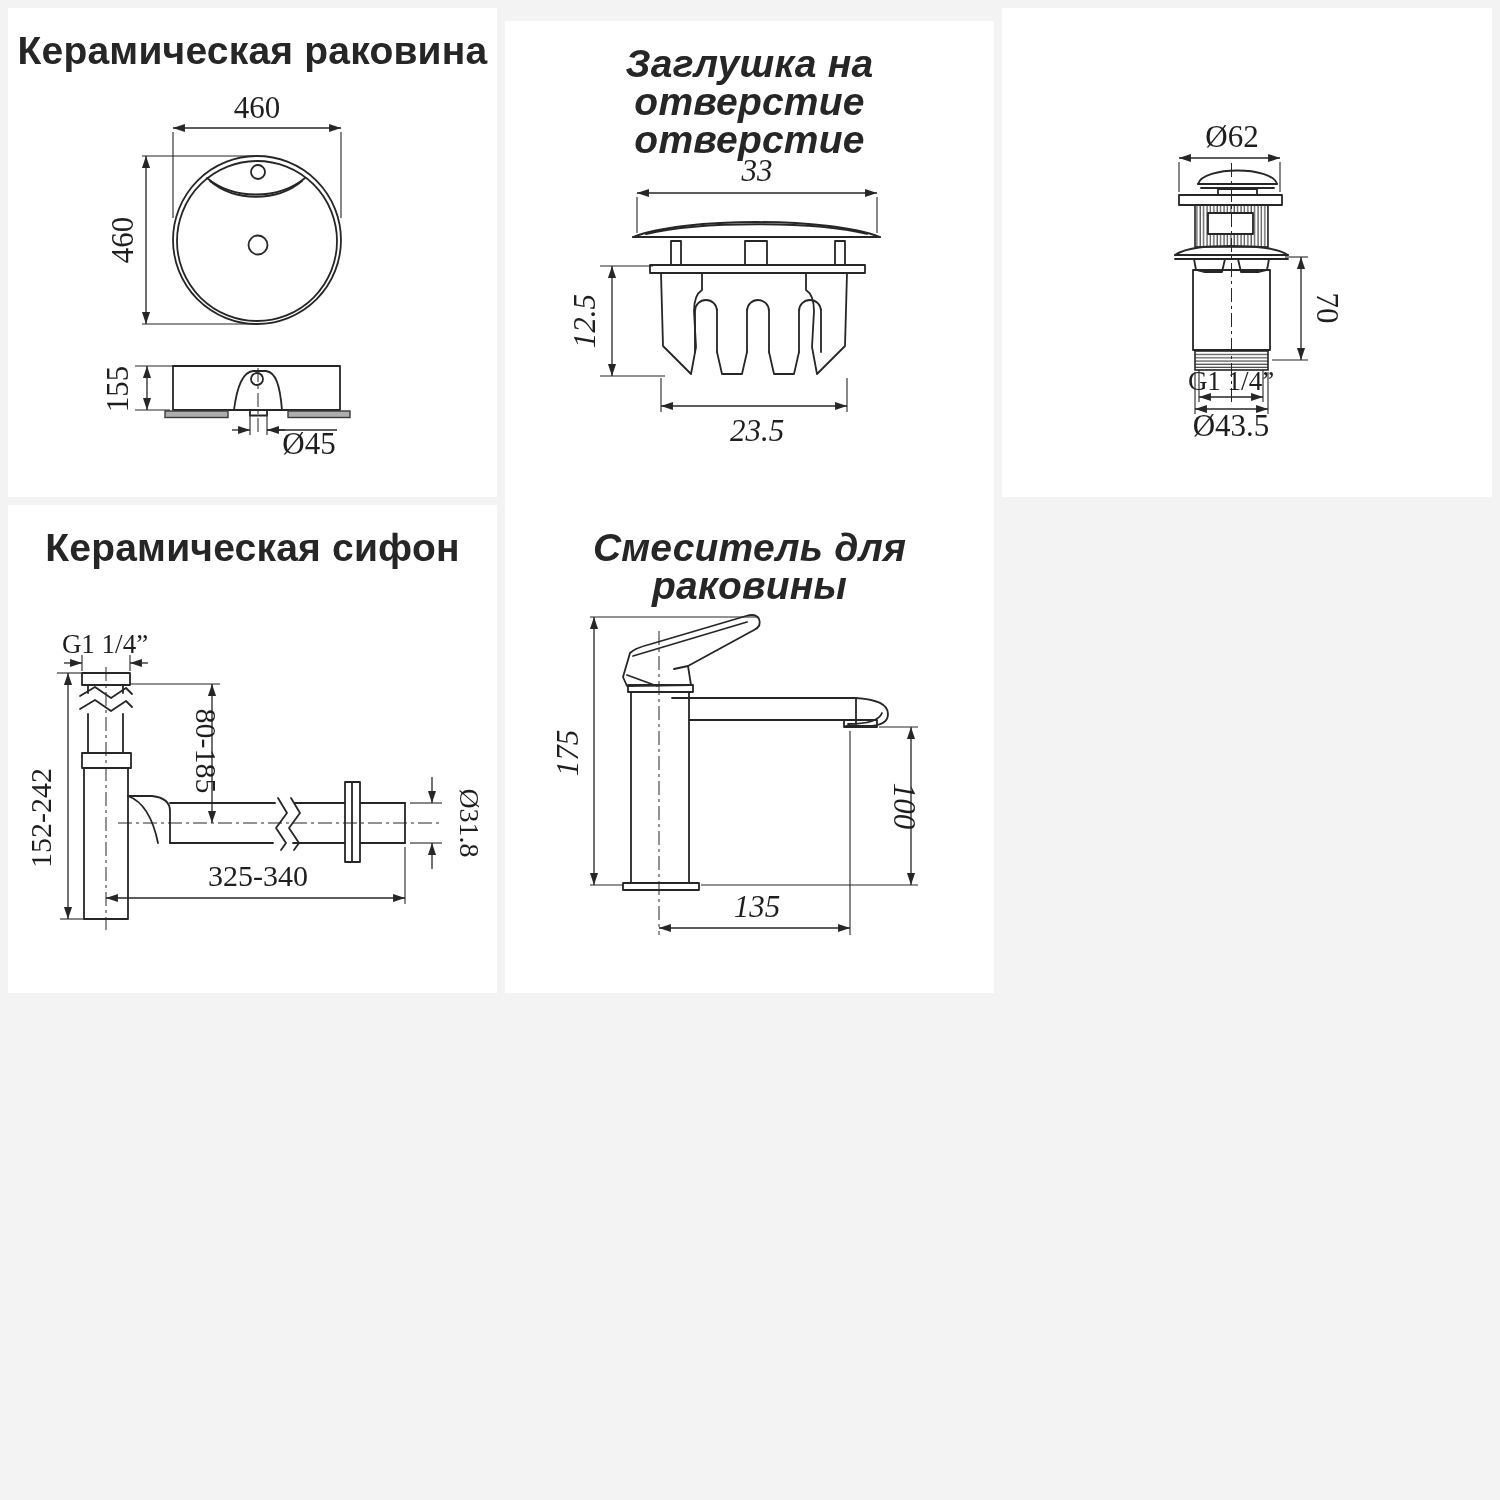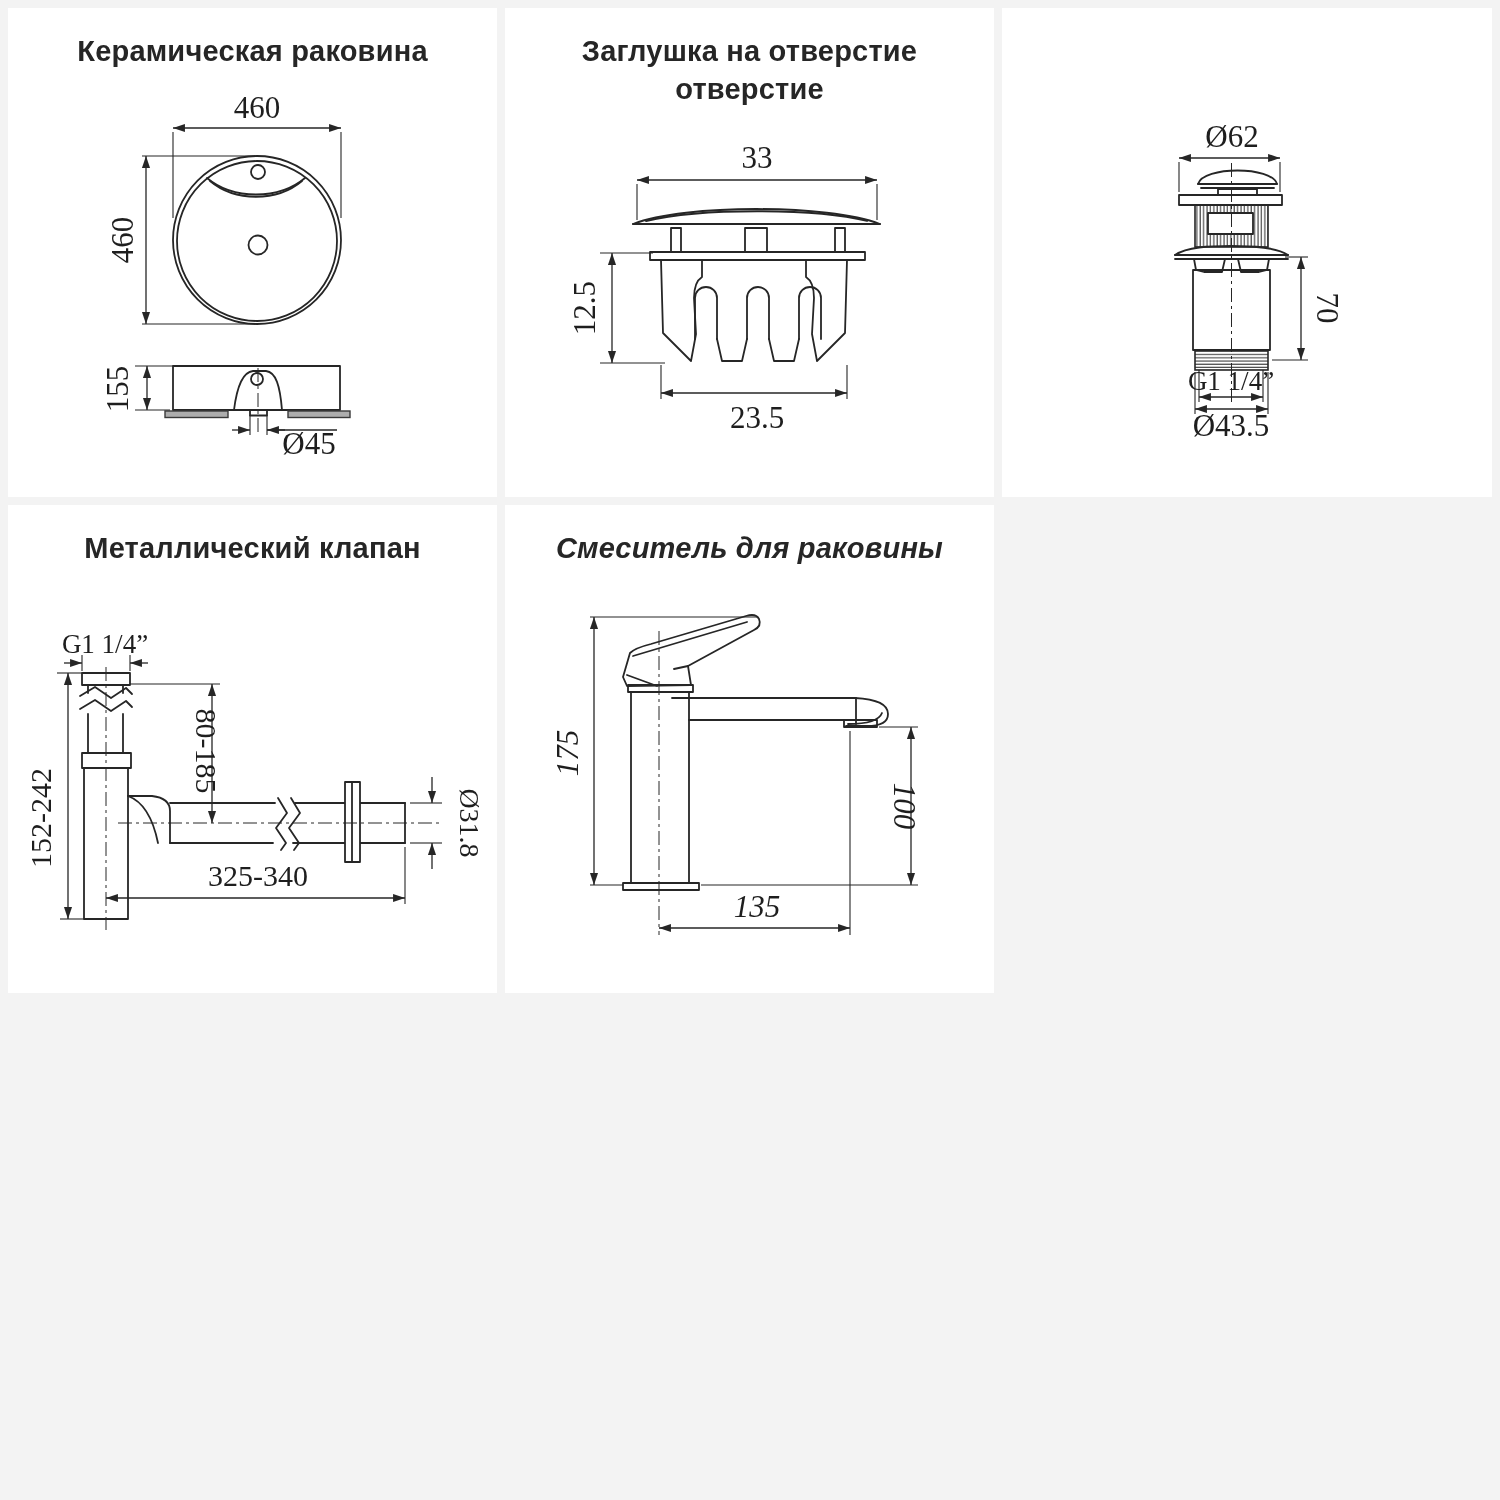--- a/index.html
+++ b/index.html
@@ -6,21 +6,21 @@
   body{
     width:1500px;height:1500px;
     background:#f3f3f3;
     font-family:"Liberation Sans", sans-serif;
     position:relative;overflow:hidden;
   }
   .panel{position:absolute;background:#ffffff;}
   .panel svg{position:absolute;left:0;top:0;}
   .ptitle{
     position:absolute;left:0;right:0;top:24px;
-    text-align:center;font-weight:700;font-size:29px;line-height:38px;
+    text-align:center;font-weight:700;font-size:39px;line-height:38px;
     color:#262626;letter-spacing:.2px;
   }
   text{font-family:"Liberation Serif", serif;fill:#1e1e1e;}
   .obj{stroke:#262626;stroke-width:1.8;fill:none;stroke-linejoin:round;stroke-linecap:round;}
   .objf{stroke:#262626;stroke-width:1.8;fill:#ffffff;stroke-linejoin:round;}
   .dim{stroke:#262626;stroke-width:1.3;fill:none;}
   .ext{stroke:#262626;stroke-width:1.1;fill:none;}
   .axis{stroke:#262626;stroke-width:1;fill:none;stroke-dasharray:14 4 3 4;}
   .pad{fill:#adadad;stroke:#3a3a3a;stroke-width:1.4;}
 </style>
@@ -80,21 +80,21 @@
       <line class="ext" x1="242" y1="407" x2="242" y2="427"></line>
       <line class="ext" x1="259" y1="407" x2="259" y2="427"></line>
       <line class="dim" x1="224" y1="422" x2="242" y2="422" marker-end="url(#ar1)"></line>
       <line class="dim" x1="277" y1="422" x2="259" y2="422" marker-end="url(#ar1)"></line>
       <line class="dim" x1="259" y1="422" x2="329" y2="422"></line>
       <text x="301" y="446" font-size="31" text-anchor="middle">Ø45</text>
     </g>
   </svg>
 </div>
 
-<div class="panel" style="left:505px;top:8px;width:489px;height:489px;">
+<div class="panel" style="left:505px;top:21px;width:489px;height:489px;font-style:italic;">
   <div class="ptitle">
     <div>Заглушка на отверстие</div>
     <div>отверстие</div>
   </div>
   <svg width="489" height="489" viewBox="0 0 489 489">
     <defs>
       <marker id="ar2" viewBox="0 0 12 12" refX="11" refY="6" markerWidth="11" markerHeight="11" orient="auto-start-reverse">
         <path d="M1,2.6 L11,6 L1,9.4 Z" fill="#262626"></path>
       </marker>
     </defs>
@@ -212,21 +212,21 @@
     <g>
       <line class="ext" x1="193" y1="364" x2="193" y2="406"></line>
       <line class="ext" x1="266" y1="364" x2="266" y2="406"></line>
       <line class="dim" x1="193" y1="401" x2="266" y2="401" marker-start="url(#ar3)" marker-end="url(#ar3)"></line>
       <text x="229" y="428" font-size="31" text-anchor="middle">Ø43.5</text>
     </g>
   </svg>
 </div>
 
 <div class="panel" style="left:8px;top:505px;width:489px;height:488px;">
-  <div class="ptitle">Металлический клапан</div>
+  <div class="ptitle">Керамическая сифон</div>
   <svg width="489" height="488" viewBox="0 0 489 488">
     <defs>
       <marker id="ar4" viewBox="0 0 12 12" refX="11" refY="6" markerWidth="11" markerHeight="11" orient="auto-start-reverse">
         <path d="M1,2.6 L11,6 L1,9.4 Z" fill="#262626"></path>
       </marker>
     </defs>
 
     <g>
       <rect class="obj" x="74" y="168" width="48" height="12"></rect>
       <line class="obj" x1="80" y1="180" x2="80" y2="188"></line>

